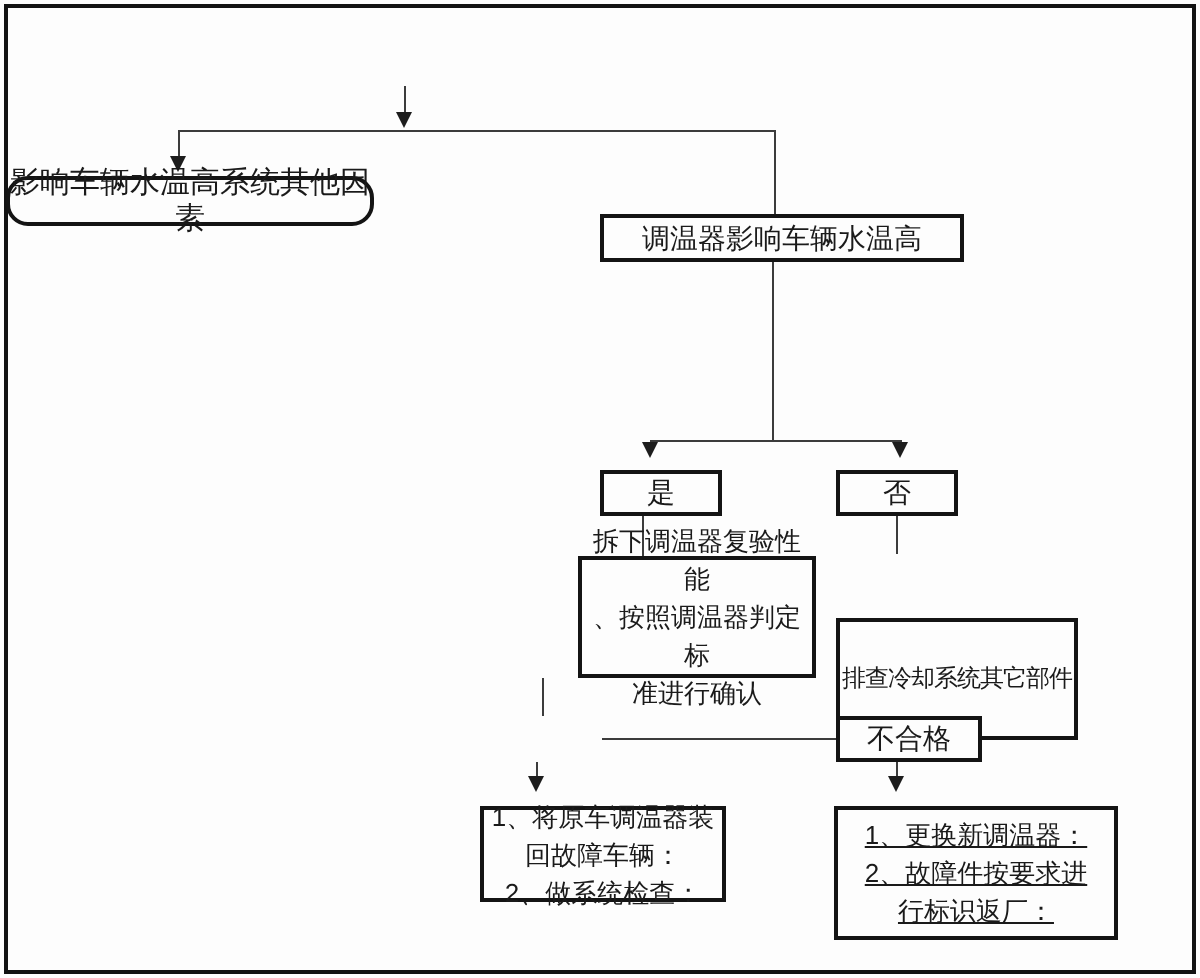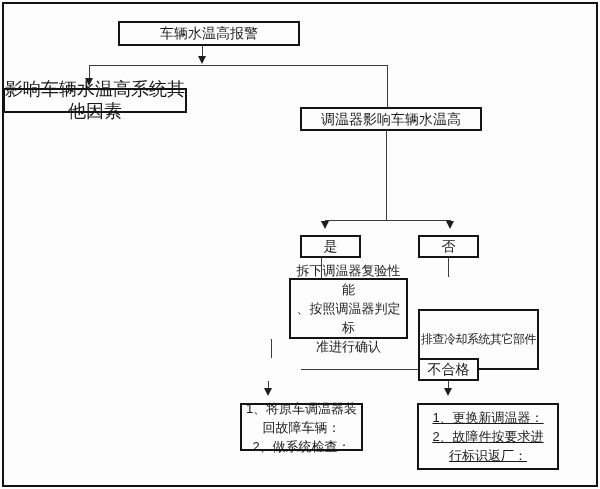--- a/index.html
+++ b/index.html
@@ -27,21 +27,21 @@
     background: #fdfdfd;
     color: #1a1a1a;
     display: flex;
     align-items: center;
     justify-content: center;
     text-align: center;
     font-size: 14px;
     line-height: 1.2;
     z-index: 2;
   }
-  .node.small { font-size: 18px; }
+  .node.small { font-size: 15px; border-radius: 11px; }
   .node.multi {
     white-space: pre-line;
     font-size: 13px;
     line-height: 19px;
   }
   .node.squeeze {
     font-size: 12px;
     letter-spacing: -0.5px;
     white-space: nowrap;
     margin-top: 32px;
@@ -60,38 +60,37 @@
     border-right: 4px solid transparent;
     border-top: 8px solid #1d1d1d;
     z-index: 1;
   }
 </style>
 </head>
 <body>
 
 <div id="canvas">
 
-  <div class="node" style="left:118px; top:21px; width:182px; height:25px;">车辆水温高报警</div>
 
   <div class="node small" style="left:3px; top:88px; width:184px; height:25px;">影响车辆水温高系统其他因素</div>
 
   <div class="node" style="left:300px; top:107px; width:182px; height:24px;">调温器影响车辆水温高</div>
 
   <div class="node" style="left:300px; top:235px; width:61px; height:23px;">是</div>
 
   <div class="node" style="left:418px; top:235px; width:61px; height:23px;">否</div>
 
   <div class="node multi" style="left:241px; top:278px; width:119px; height:61px;margin-left:48px;">拆下调温器复验性能
 、按照调温器判定标
 准进行确认</div>
 
   <div class="node squeeze" style="left:418px; top:277px; width:121px; height:61px;">排查冷却系统其它部件</div>
 
 
-  <div class="node" style="left:418px; top:358px; width:61px; height:23px;">不合格</div>
+  <div class="node" style="left:418px; top:358px; width:73px; height:23px;">不合格</div>
 
   <div class="node multi" style="left:240px; top:403px; width:123px; height:48px;">1、将原车调温器装
 回故障车辆：
 2、做系统检查：</div>
 
   <div class="node multi" style="left:417px; top:403px; width:142px; height:67px;text-decoration:underline;">1、更换新调温器：
 2、故障件按要求进
 行标识返厂：</div>
 
   <div class="vline" style="left:202px; top:43px; height:14px;"></div>

